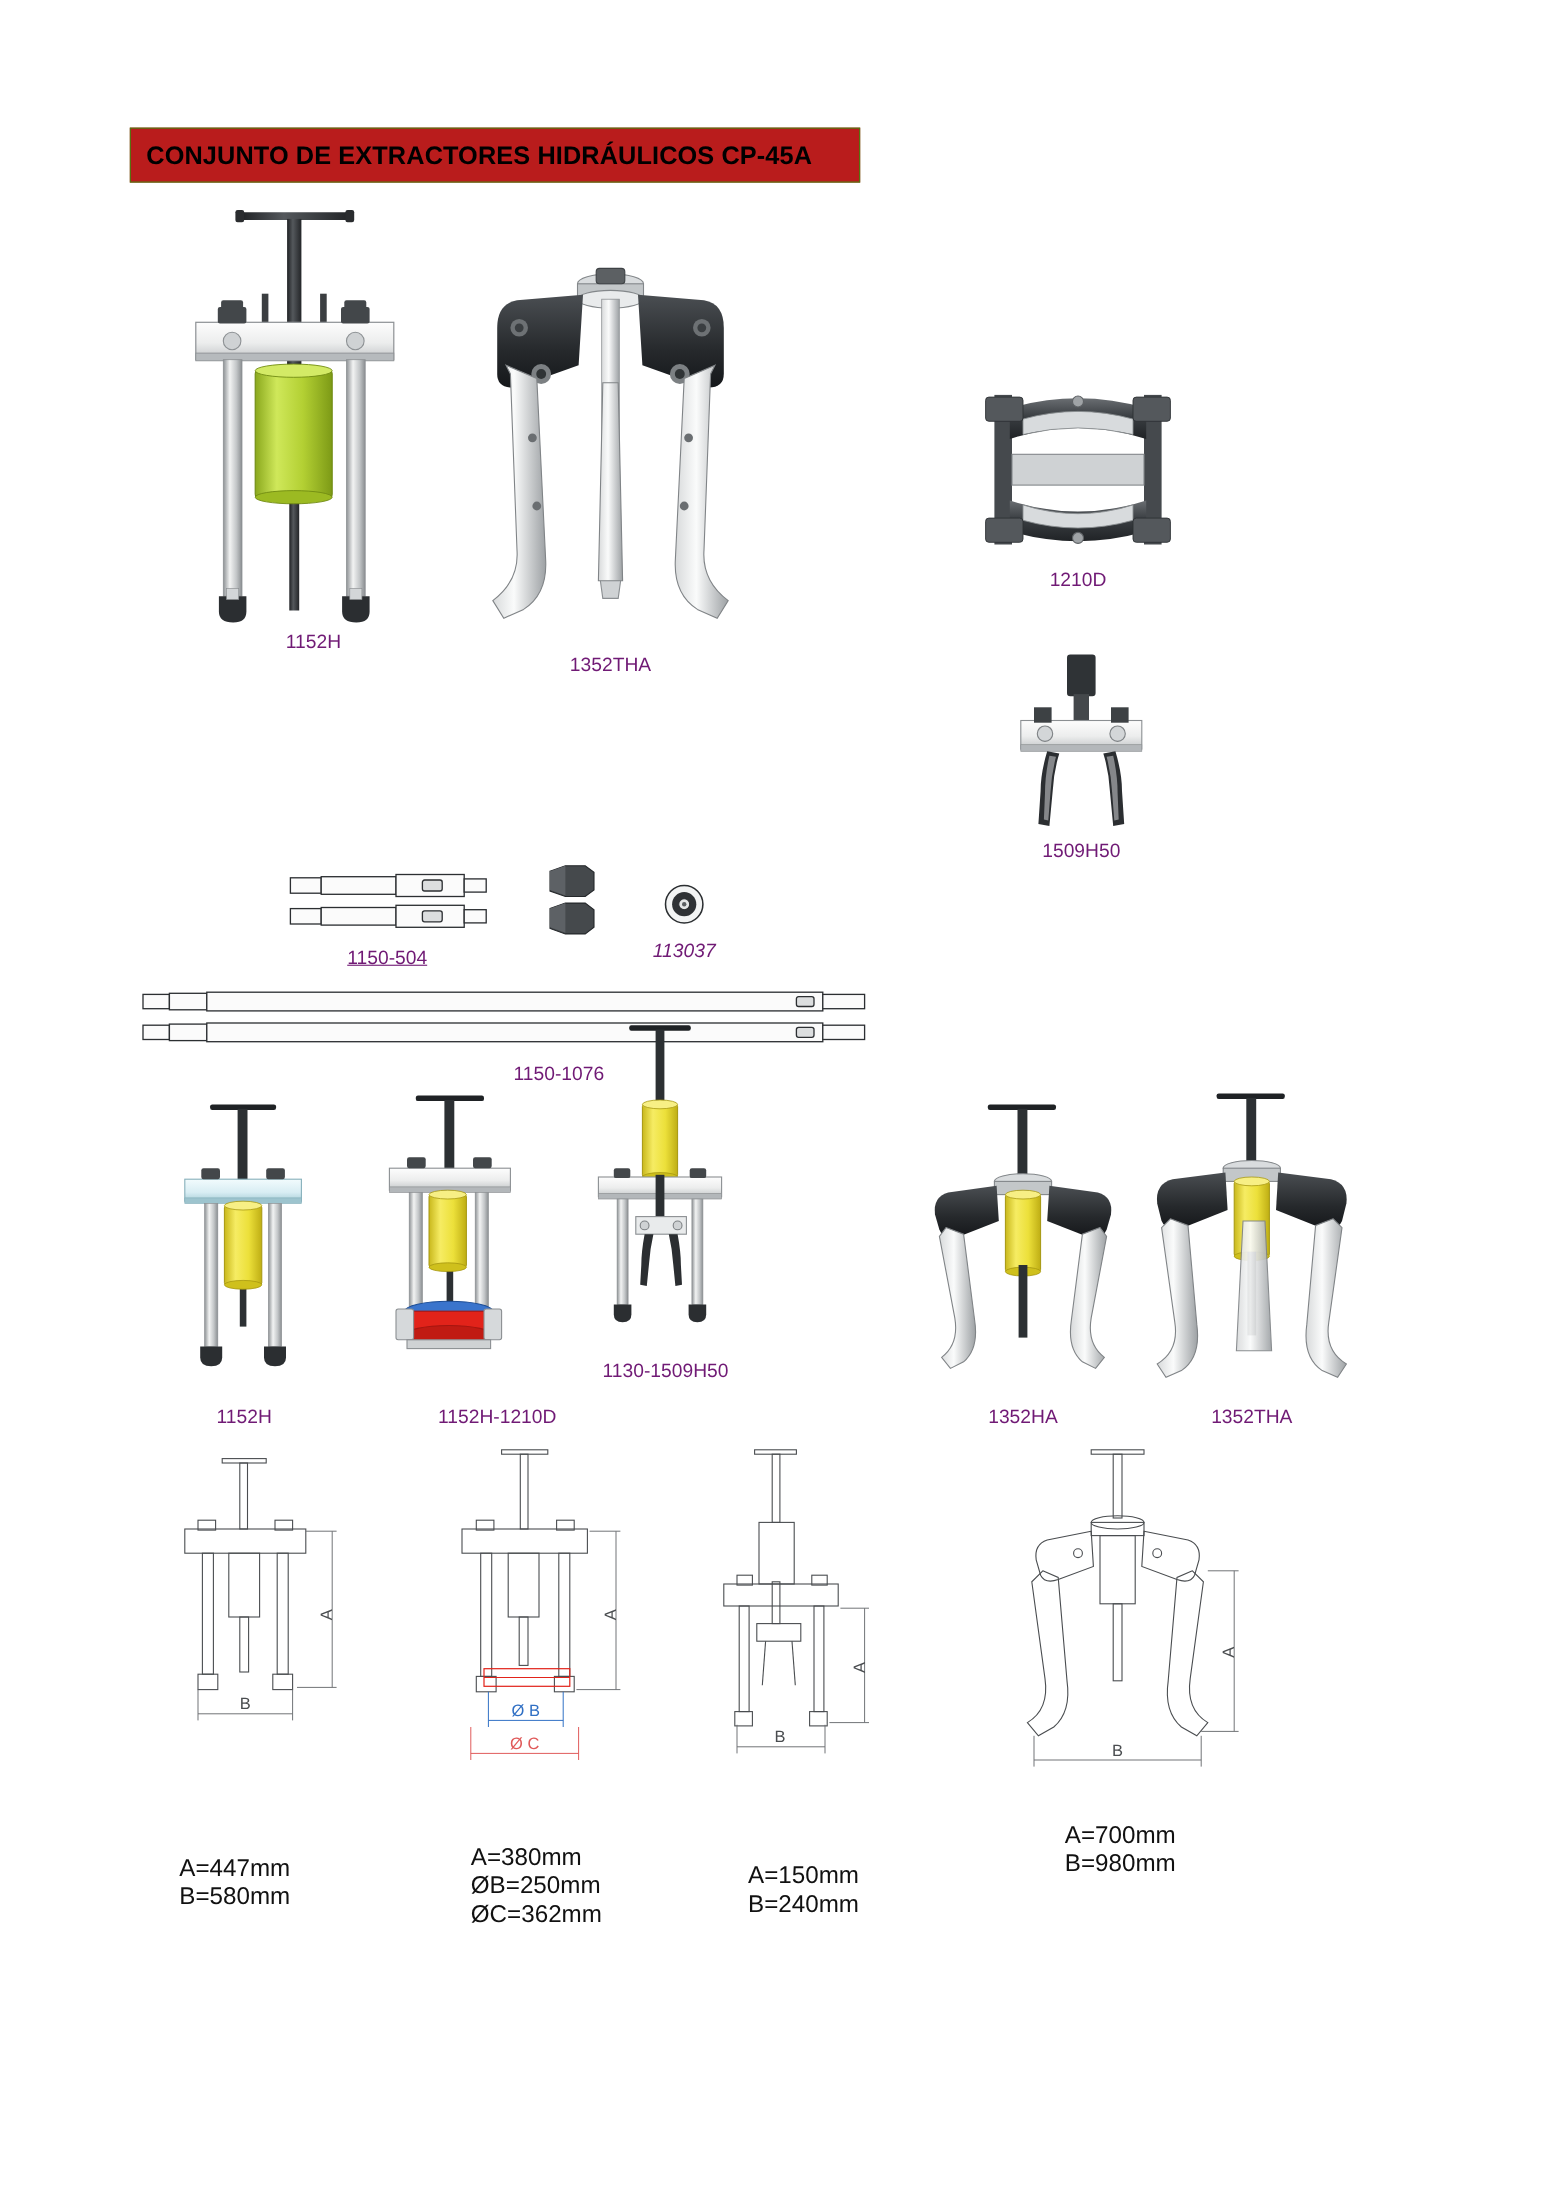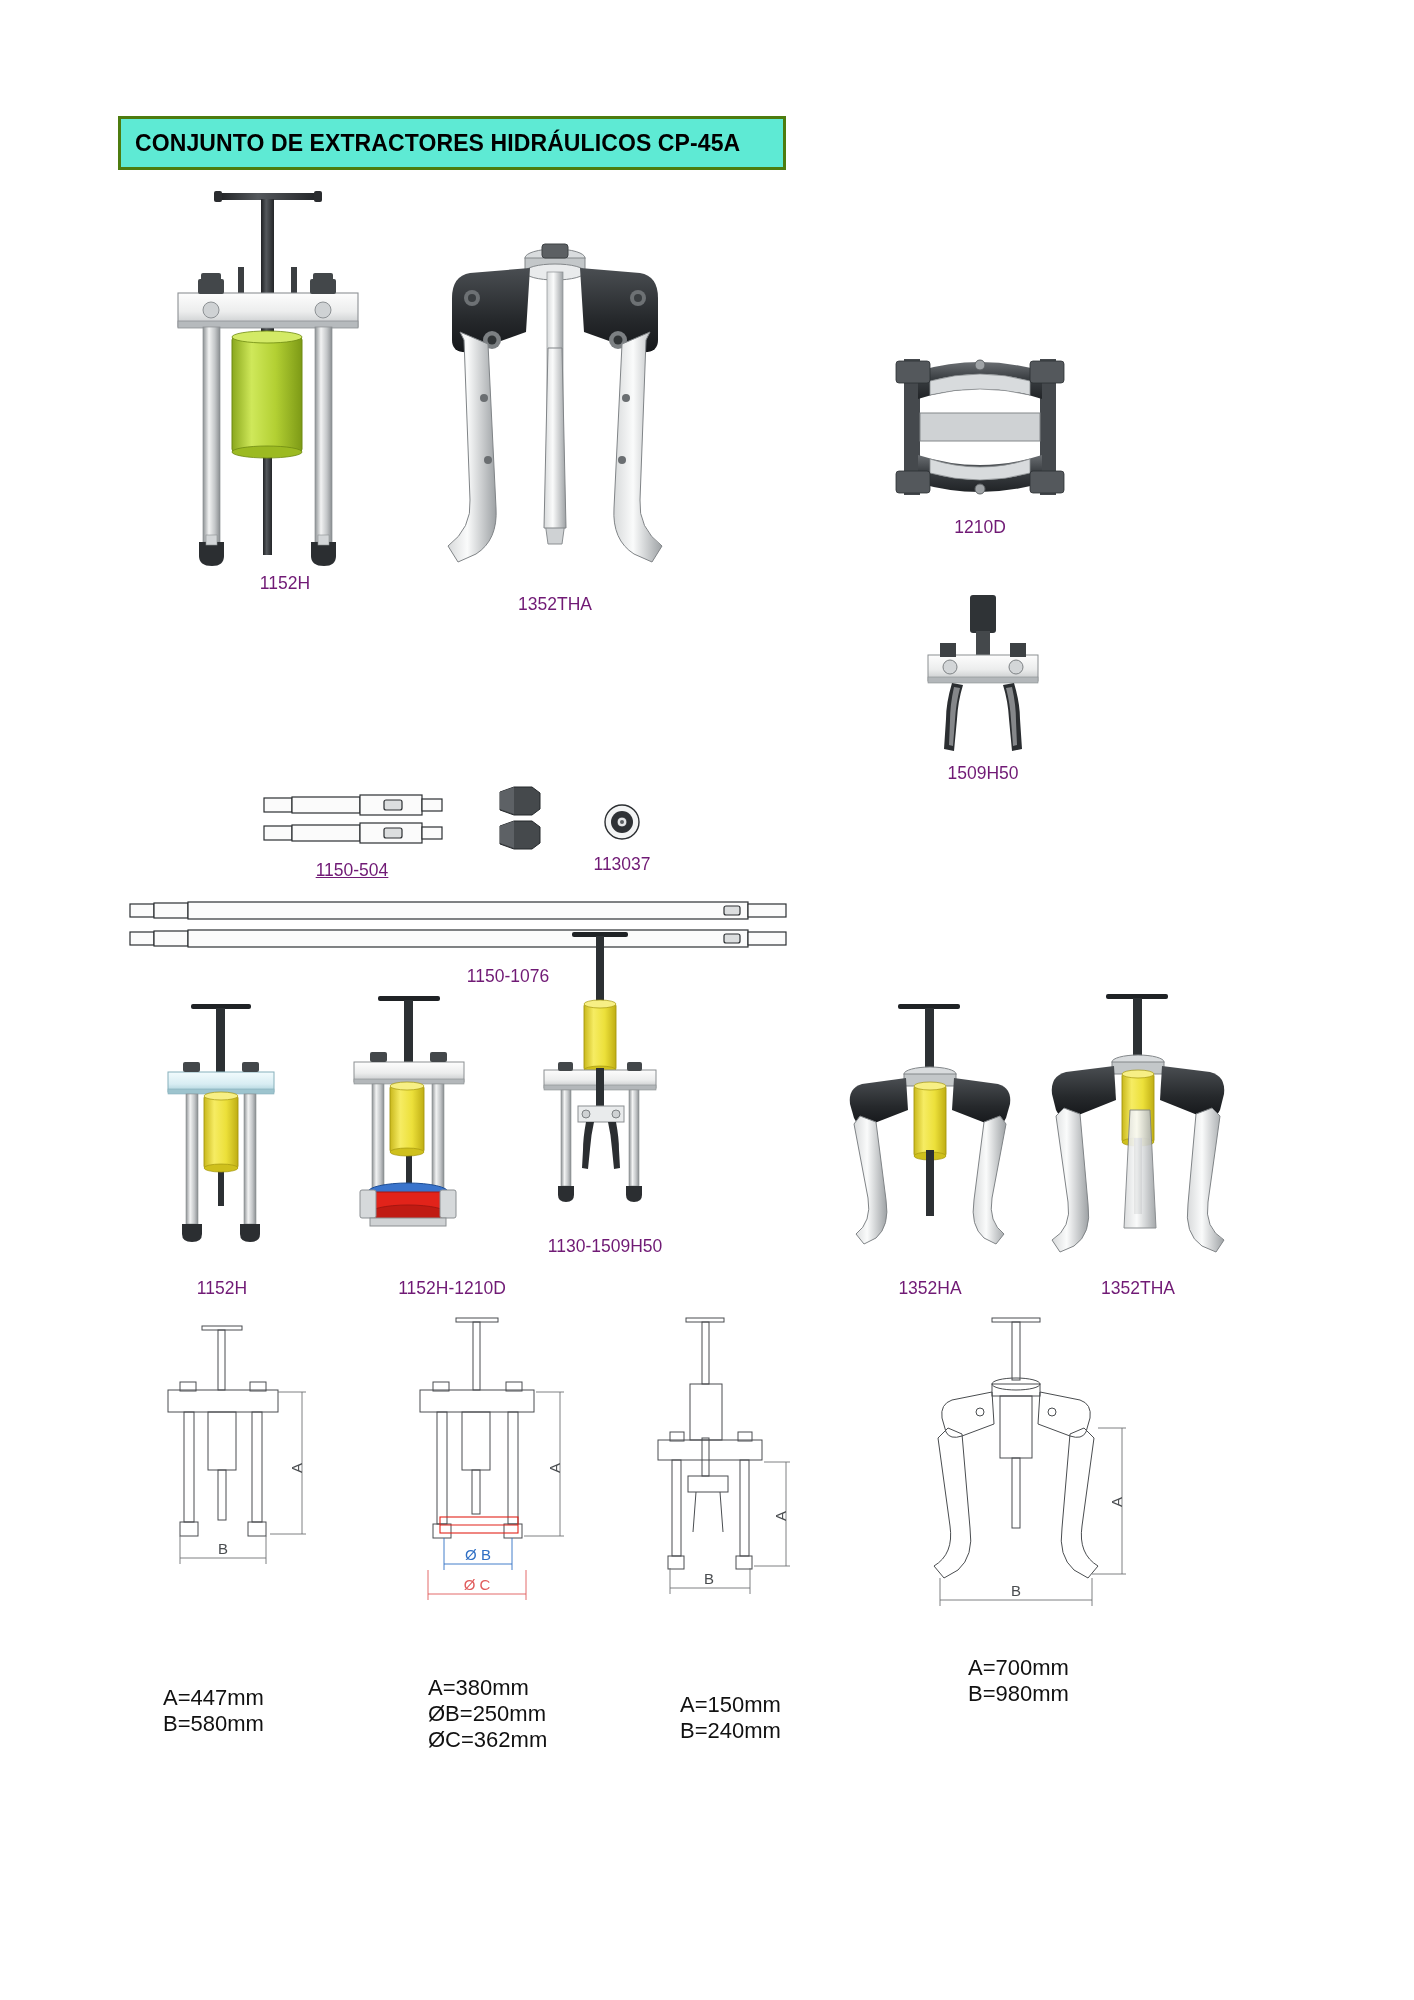--- a/index.html
+++ b/index.html
@@ -6,21 +6,21 @@
   body{
     width:1414px;height:2000px;position:relative;
     font-family:"Liberation Sans",sans-serif;
     color:#1a1a1a;overflow:hidden;
   }
   .page{position:absolute;inset:0;background:#fff;}
 
   
   .title-box{
     position:absolute;left:118px;top:116px;width:662px;height:48px;
-    border:3px solid #4d7c0f;background:#5eead4;
+    border:1px solid #4d7c0f;background:#b91c1c;
     display:flex;align-items:center;
   }
   .title-text{
     font-size:23px;font-weight:bold;letter-spacing:.1px;
     padding-left:14px;white-space:nowrap;color:#000;
   }
   .lbl{
     position:absolute;font-size:17.5px;color:#701a75;
     white-space:nowrap;text-align:center;
   }
@@ -237,21 +237,21 @@
     <div class="lbl c" style="left:30px;top:72px;margin-top:44px;">115017</div>
   </div>
 
   <div class="fig" style="left:600px;top:800px;">
     <svg width="44" height="44" viewBox="0 0 44 44">
       <circle cx="22" cy="22" r="17" fill="#f3f4f4" stroke="#2b2e31" stroke-width="1.4"></circle>
       <circle cx="22" cy="22" r="11" fill="#2f3235"></circle>
       <circle cx="22" cy="22" r="5" fill="#e3e5e6" stroke="#2b2e31" stroke-width="1"></circle>
       <circle cx="22" cy="22" r="2" fill="#5a5e61"></circle>
     </svg>
-    <div class="lbl c" style="left:22px;top:54px;">113037</div>
+    <div class="lbl c" style="left:22px;top:54px;font-style:italic;">113037</div>
   </div>
 
 
   <div class="fig" style="left:128px;top:898px;">
     <svg width="660" height="58" viewBox="0 0 660 58">
       <g stroke="#2c2f32" stroke-width="1.2" fill="#fbfbfb">
         <rect x="2" y="6" width="24" height="13"></rect>
         <rect x="26" y="5" width="34" height="15"></rect>
         <rect x="60" y="4" width="560" height="17"></rect>
         <rect x="620" y="6" width="38" height="13"></rect>

